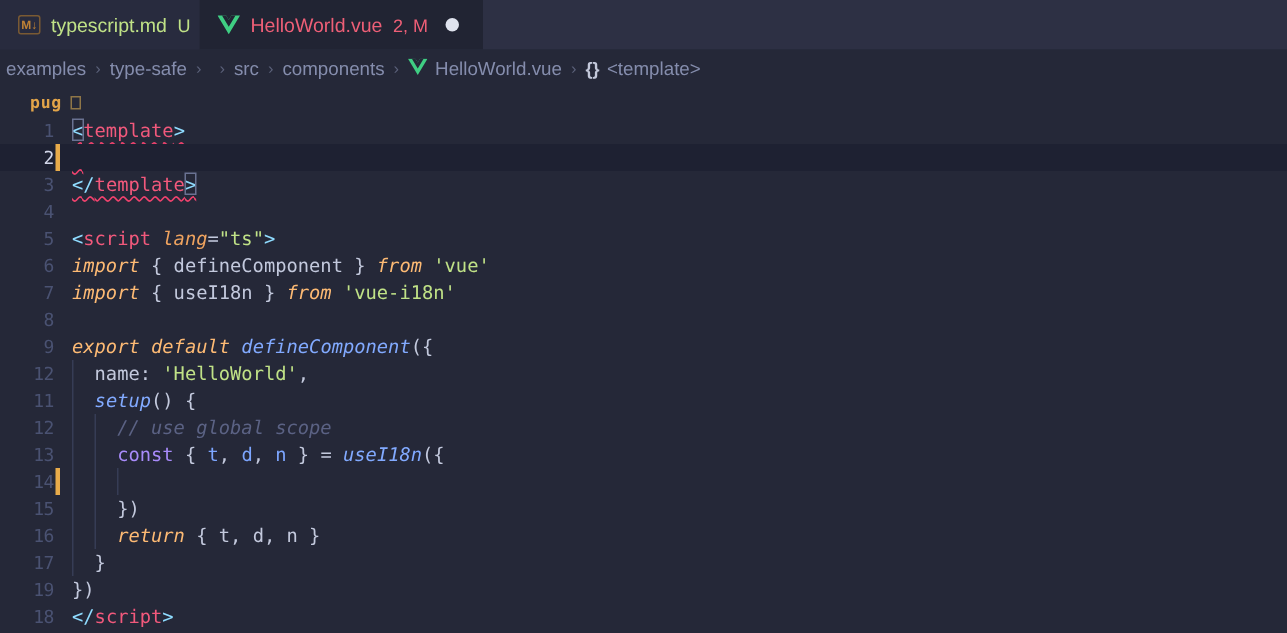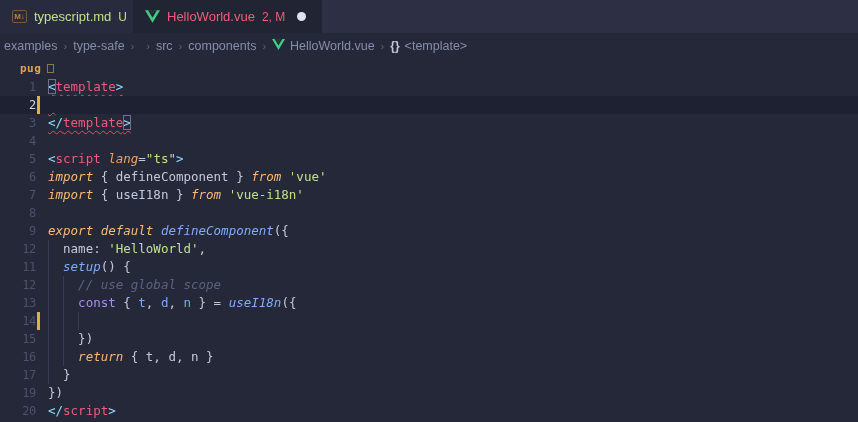--- a/index.html
+++ b/index.html
@@ -132,17 +132,17 @@
         <div class="code-line"><span class="gutter-num">9</span><span class="lc"><span class="tok purplei">export</span><span class="tok fg"> </span><span class="tok purplei">default</span><span class="tok fg"> </span><span class="tok bluei">defineComponent</span><span class="tok fg">({</span></span></div>
         <div class="code-line"><span class="gutter-num">12</span><span class="guide" style="left: 48px;"></span><span class="lc"><span class="tok fg">  name: </span><span class="tok green">'HelloWorld'</span><span class="tok fg">,</span></span></div>
         <div class="code-line"><span class="gutter-num">11</span><span class="guide" style="left: 48px;"></span><span class="lc"><span class="tok fg">  </span><span class="tok bluei">setup</span><span class="tok fg">() {</span></span></div>
         <div class="code-line"><span class="gutter-num">12</span><span class="guide" style="left: 48px;"></span><span class="guide" style="left: 63px;"></span><span class="lc"><span class="tok fg">    </span><span class="tok com">// use global scope</span></span></div>
         <div class="code-line"><span class="gutter-num">13</span><span class="guide" style="left: 48px;"></span><span class="guide" style="left: 63px;"></span><span class="lc"><span class="tok fg">    </span><span class="tok purple">const</span><span class="tok fg"> { </span><span class="tok blue">t</span><span class="tok fg">, </span><span class="tok blue">d</span><span class="tok fg">, </span><span class="tok blue">n</span><span class="tok fg"> } = </span><span class="tok bluei">useI18n</span><span class="tok fg">({</span></span></div>
         <div class="code-line"><span class="gutter-num">14</span><span class="mod-bar"></span><span class="guide" style="left: 48px;"></span><span class="guide" style="left: 63px;"></span><span class="guide" style="left: 78px;"></span></div>
         <div class="code-line"><span class="gutter-num">15</span><span class="guide" style="left: 48px;"></span><span class="guide" style="left: 63px;"></span><span class="lc"><span class="tok fg">    })</span></span></div>
         <div class="code-line"><span class="gutter-num">16</span><span class="guide" style="left: 48px;"></span><span class="guide" style="left: 63px;"></span><span class="lc"><span class="tok fg">    </span><span class="tok purplei">return</span><span class="tok fg"> { t, d, n }</span></span></div>
         <div class="code-line"><span class="gutter-num">17</span><span class="guide" style="left: 48px;"></span><span class="lc"><span class="tok fg">  }</span></span></div>
         <div class="code-line"><span class="gutter-num">19</span><span class="lc"><span class="tok fg">})</span></span></div>
-        <div class="code-line"><span class="gutter-num">20</span><span class="lc"><span class="tok teal">&lt;/</span><span class="tok red">script</span><span class="tok teal">&gt;</span></span></div>
+        <div class="code-line"><span class="gutter-num">18</span><span class="lc"><span class="tok teal">&lt;/</span><span class="tok red">script</span><span class="tok teal">&gt;</span></span></div>
       </div>
   </div>
 
 </div>
 
 </body></html>

